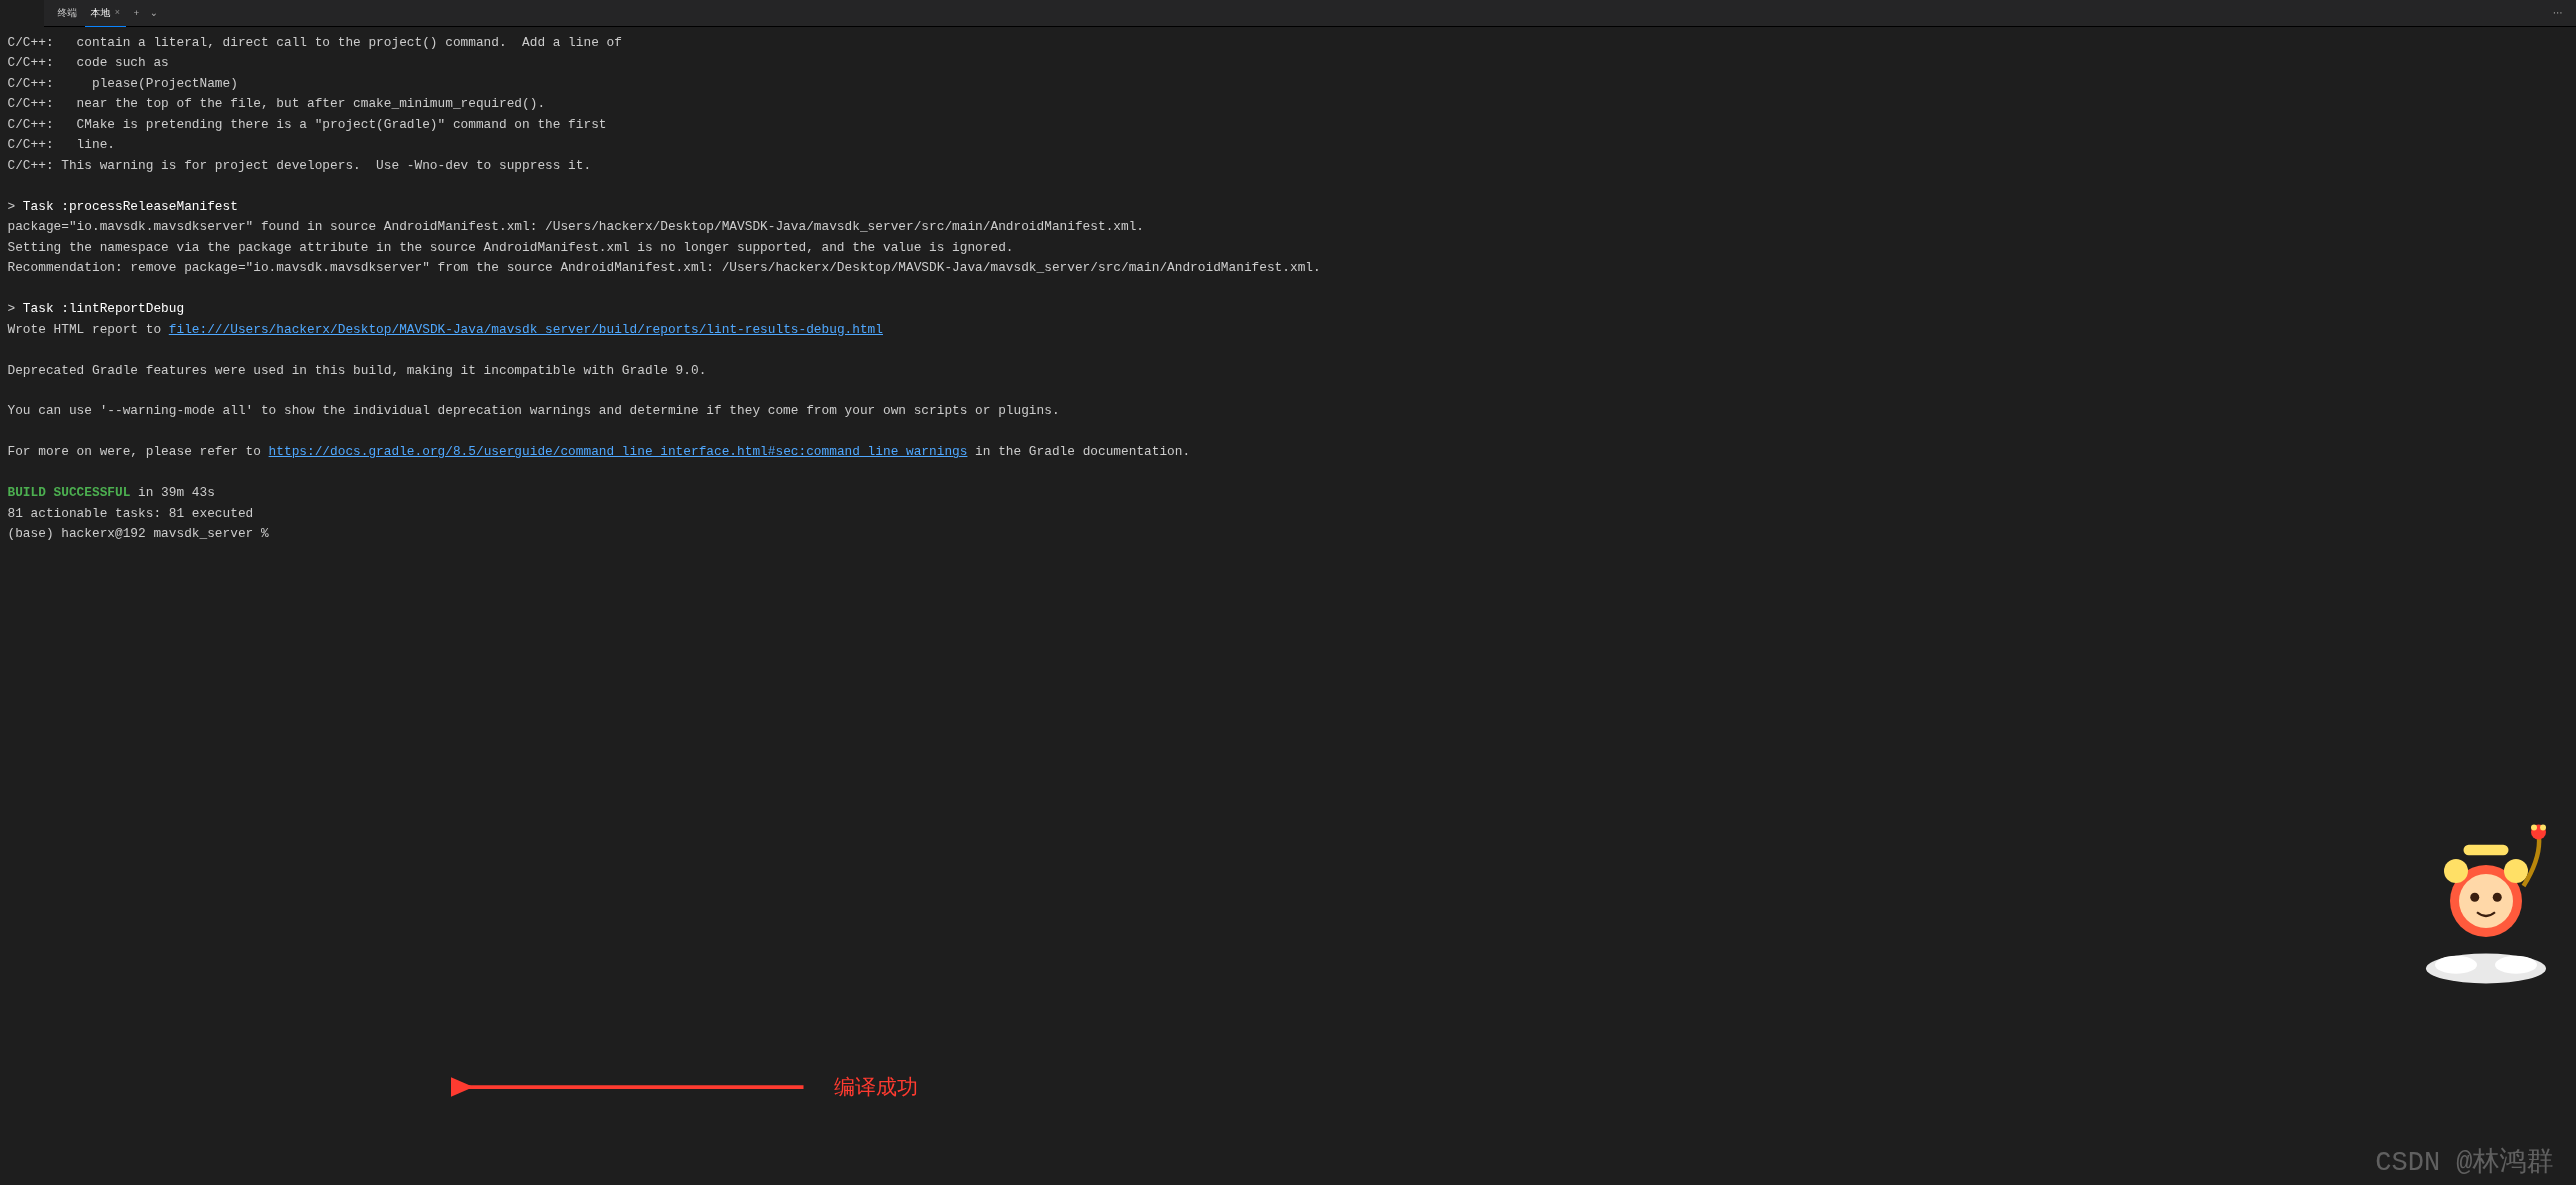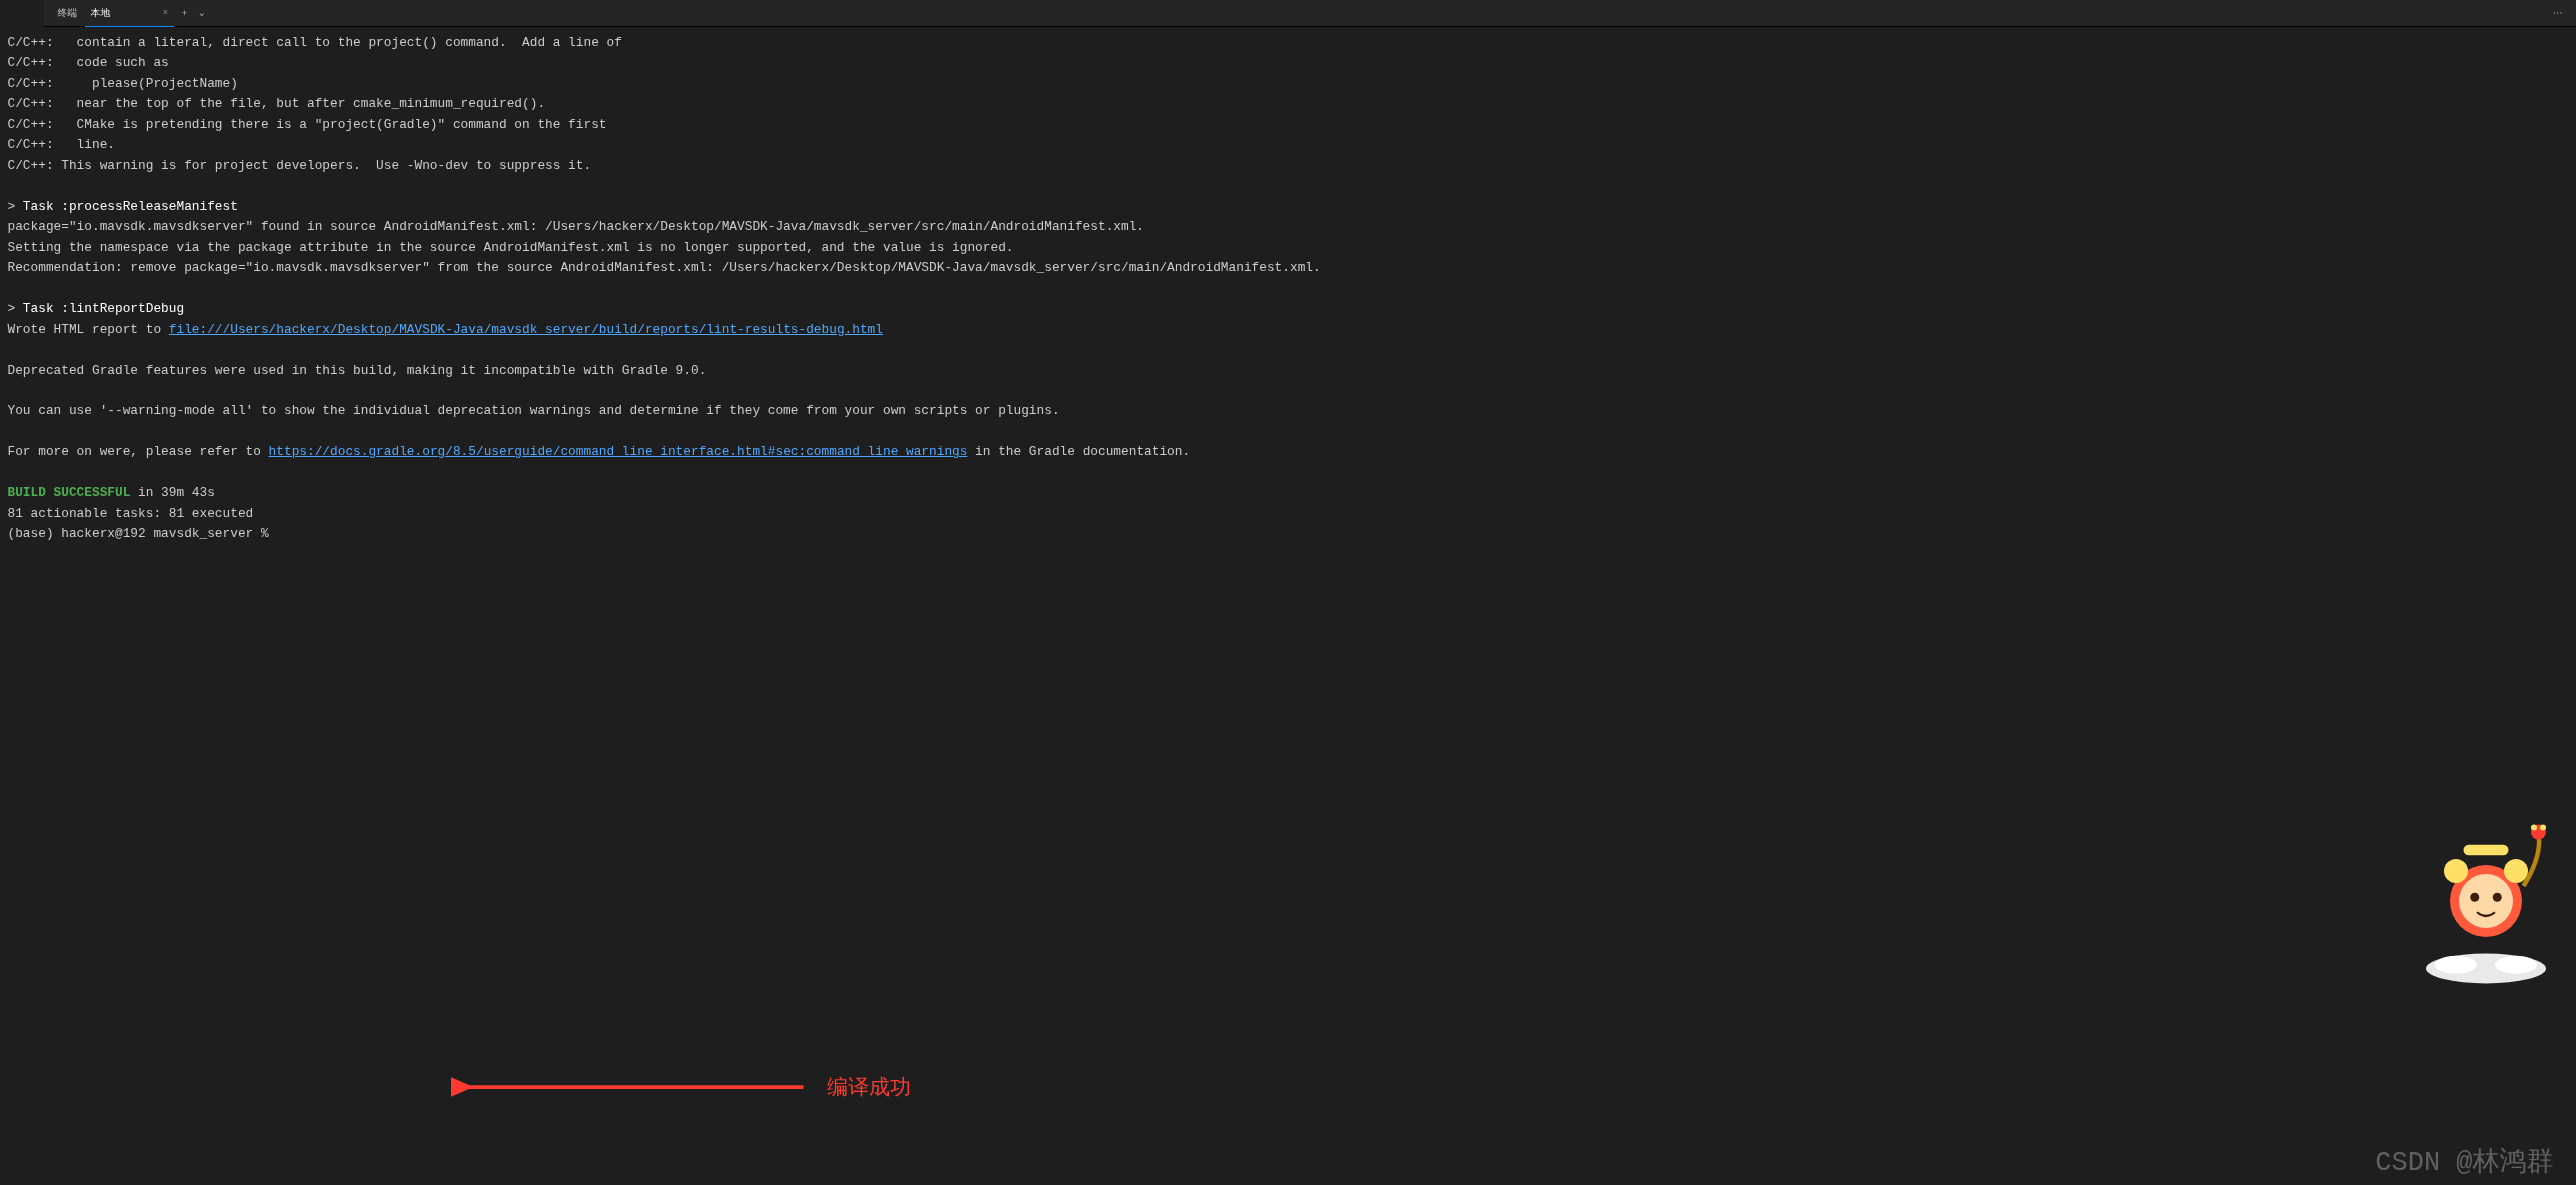--- a/index.html
+++ b/index.html
@@ -29,21 +29,20 @@
   color: #cccccc;
   padding: 0 7.5px;
 }
 .tab {
   display: flex;
   align-items: center;
   padding: 0 6px;
   height: 27px;
   color: #aaaaaa;
   position: relative;
-  gap: 48px;
 }
 .tab.active {
   color: #ffffff;
   border-bottom: 1.5px solid #0a84ff;
 }
 .tab .close-x {
   margin-left: 4.5px;
   font-size: 9px;
   color: #888888;
 }
@@ -83,21 +82,21 @@
   top: 1069px;
   display: flex;
   align-items: center;
   pointer-events: none;
 }
 .arrow-svg { width: 360px; height: 36px; }
 .annotation-text {
   color: #ff3b30;
   font-family: -apple-system, "PingFang SC", "Microsoft YaHei", sans-serif;
   font-size: 21px;
-  margin-left: 16px;
+  margin-left: 23px;
 }
 .watermark {
   position: absolute;
   right: 22.5px;
   bottom: 0;
   color: rgba(220,220,220,0.35);
   font-family: Liberation Mono, monospace;
   font-size: 27px;
   pointer-events: none;
 }

